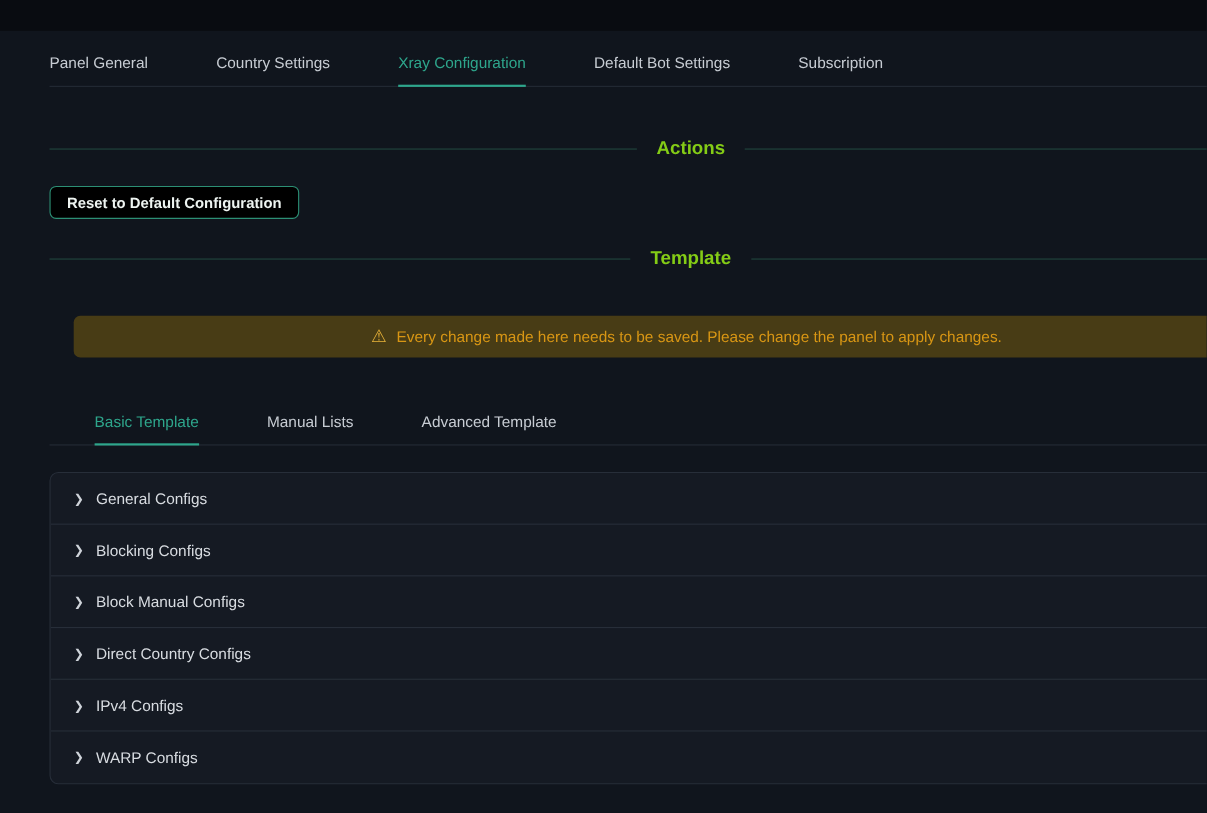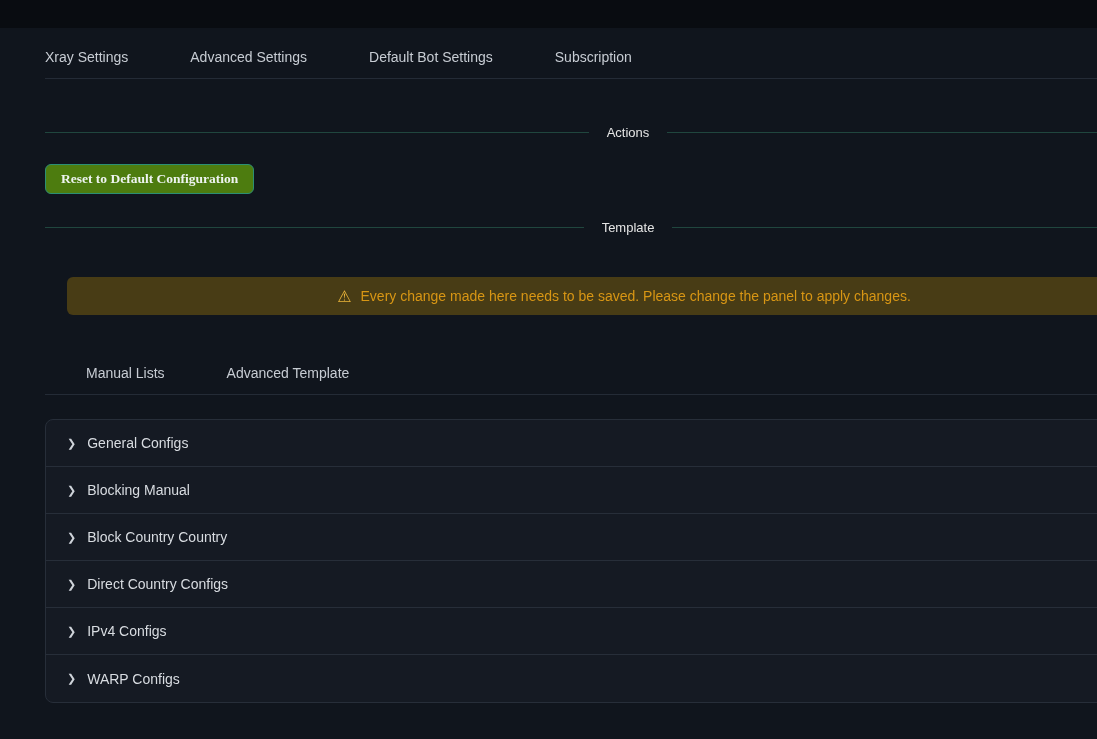--- a/index.html
+++ b/index.html
@@ -48,39 +48,39 @@
     align-items: center;
     margin-top: 46px;
   }
   .divider .line {
     flex: 1;
     height: 1px;
     background: #20463e;
   }
   .divider .label {
     padding: 0 18px;
-    font-size: 13px;
-    font-weight: normal;
-    color: #e5e5e5;
+    font-size: 17px;
+    font-weight: bold;
+    color: #84cc16;
   }
   .divider.templates { margin-top: 26px; }
   
   .reset-btn {
     margin-top: 24px;
     height: 30px;
     padding: 0 15px;
     display: inline-flex;
     align-items: center;
-    background: #4d7c0f;
+    background: #000000;
     border: 1px solid #2c8f74;
     border-radius: 6px;
     color: #eef4f1;
     font-size: 13.5px;
     font-weight: 600;
-    font-family: Liberation Serif, serif;
+    font-family: Liberation Sans, sans-serif;
     cursor: pointer;
   }
   
   .alert {
     margin: 42px 30px 0 22px;
     height: 38px;
     display: flex;
     align-items: center;
     justify-content: center;
     gap: 9px;
@@ -130,22 +130,23 @@
 </style>
 </head>
 <body>
 
 <div class="top-strip"></div>
 
 <div class="content">
 
   
   <div class="tabs main-tabs">
-    <div class="tab">Xray Settings</div>
-    <div class="tab">Advanced Settings</div>
+    <div class="tab">Panel General</div>
+    <div class="tab">Country Settings</div>
+    <div class="tab active">Xray Configuration</div>
     <div class="tab">Default Bot Settings</div>
     <div class="tab">Subscription</div>
   </div>
 
   
   <div class="divider">
     <div class="line"></div>
     <div class="label">Actions</div>
     <div class="line"></div>
   </div>
@@ -161,37 +162,38 @@
   </div>
 
   
   <div class="alert">
     <span class="warning-icon"></span>
     <span>Every change made here needs to be saved. Please change the panel to apply changes.</span>
   </div>
 
   
   <div class="tabs template-tabs">
+    <div class="tab active">Basic Template</div>
     <div class="tab">Manual Lists</div>
     <div class="tab">Advanced Template</div>
   </div>
 
   
   <div class="collapse">
     <div class="collapse-header">
       <span class="chevron"></span>
       <span>General Configs</span>
     </div>
     <div class="collapse-header">
       <span class="chevron"></span>
-      <span>Blocking Manual</span>
-    </div>
-    <div class="collapse-header">
-      <span class="chevron"></span>
-      <span>Block Country Country</span>
+      <span>Blocking Configs</span>
+    </div>
+    <div class="collapse-header">
+      <span class="chevron"></span>
+      <span>Block Manual Configs</span>
     </div>
     <div class="collapse-header">
       <span class="chevron"></span>
       <span>Direct Country Configs</span>
     </div>
     <div class="collapse-header">
       <span class="chevron"></span>
       <span>IPv4 Configs</span>
     </div>
     <div class="collapse-header">

